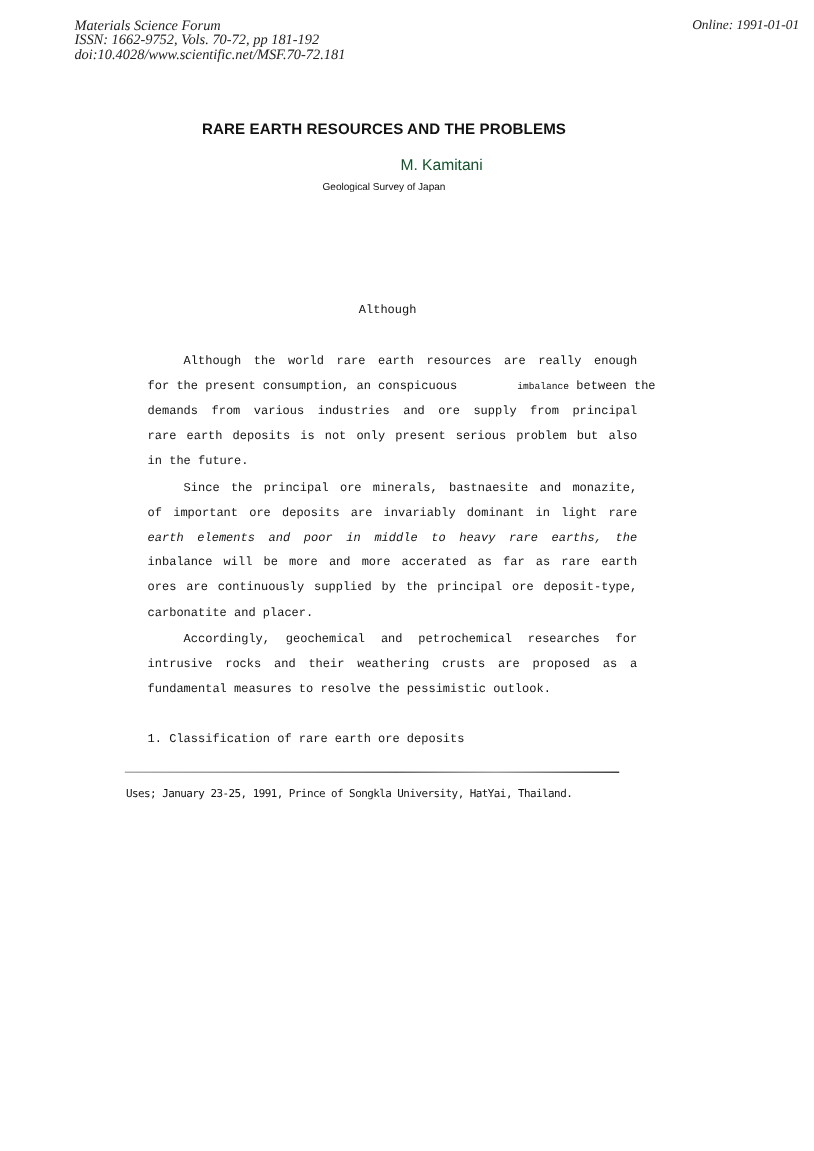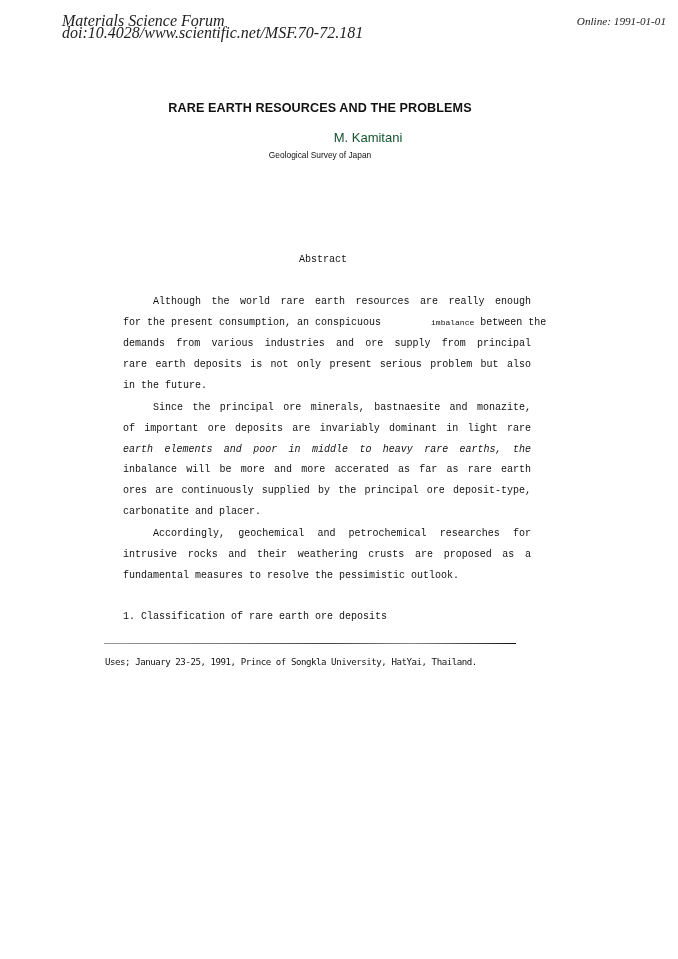--- a/index.html
+++ b/index.html
@@ -13,21 +13,21 @@
       position: relative;
       overflow: hidden;
       color: #111;
     }
     .meta-header {
       position: absolute;
       left: 62px;
       top: 15px;
       font-family: "Liberation Serif", "DejaVu Serif", serif;
       font-style: italic;
-      font-size: 16px;
+      font-size: 12px;
       line-height: 12.2px;
       color: #222;
     }
     .meta-header div { white-space: nowrap; }
     .online-date {
       position: absolute;
       right: 12px;
       top: 15px;
       font-family: "Liberation Serif", "DejaVu Serif", serif;
       font-style: italic;
@@ -127,29 +127,30 @@
       color: #111;
       white-space: nowrap;
       letter-spacing: -0.45px;
     }
   </style>
 </head>
 <body>
 
 <div class="meta-header">
   <div>Materials Science Forum</div>
+  <div>ISSN: 1662-9752, Vols. 70-72, pp 181-192</div>
   <div>doi:10.4028/www.scientific.net/MSF.70-72.181</div>
 </div>
 <div class="online-date">Online: 1991-01-01</div>
 
 <div class="title">RARE EARTH RESOURCES AND THE PROBLEMS</div>
 <div class="author">M. Kamitani</div>
 <div class="affiliation">Geological Survey of Japan</div>
 
-<div class="abstract-heading">Abstract</div>
+<div class="abstract-heading">Although</div>
 
 <div class="body-text" style="top:0;">
 
   <div class="line indent" style="top:295px;">Although the world rare earth resources are really enough</div>
   <div class="line" style="top:316px;">
     <span>for the present consumption, an conspicuous</span>
     <span class="small-word">imbalance</span>
     <span>between the</span>
   </div>
   <div class="line" style="top:337px;">demands from various industries and ore supply from principal</div>

